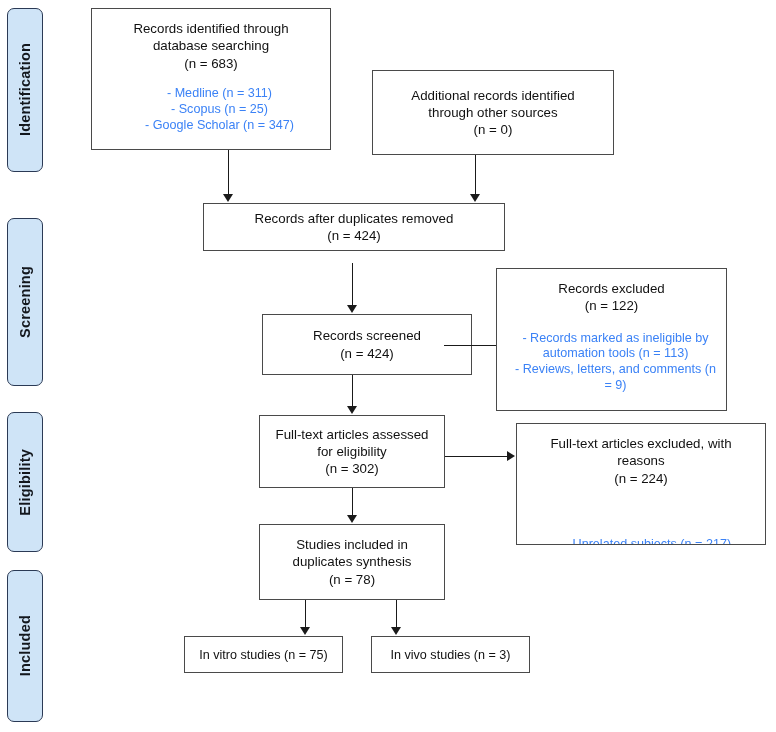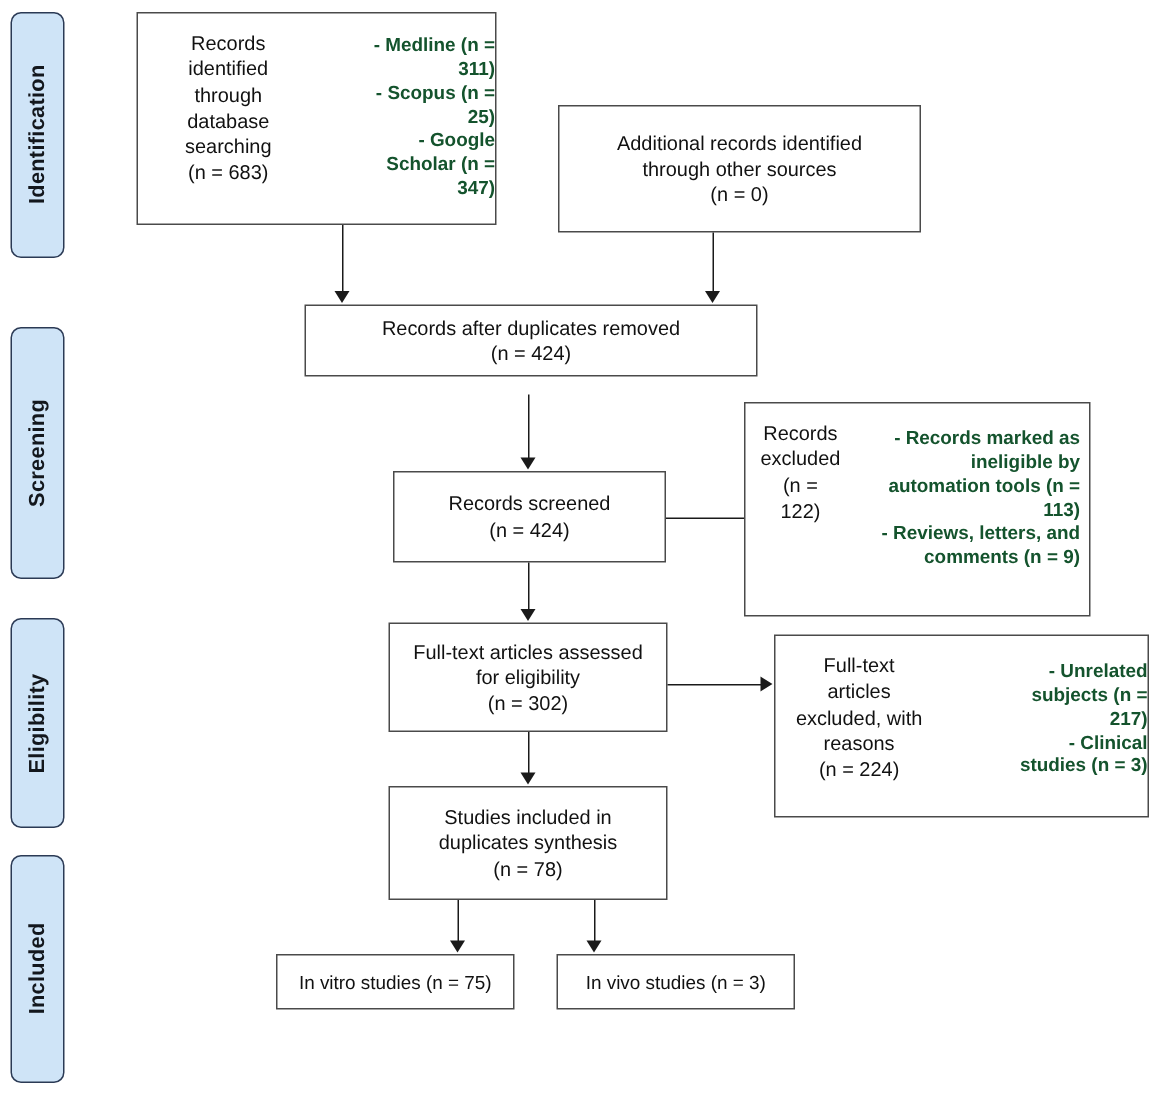--- a/index.html
+++ b/index.html
@@ -40,35 +40,34 @@
   }
 
   
   .box {
     position: absolute;
     box-sizing: border-box;
     background: #ffffff;
     border: 1.3px solid #4a4a4a;
     color: #111111;
     display: flex;
-    flex-direction: row;
+    flex-direction: column;
     overflow: hidden;
   }
   .box-head {
     text-align: center;
     font-size: 13.3px;
     line-height: 1.30;
     color: #111111;
   }
   .box-sub {
-    text-align: right;
+    text-align: center;
     font-size: 12.6px;
     line-height: 1.26;
-    color: #14532d;
-    font-weight: bold;
+    color: #3b82f6;
   }
   .box-center {
     justify-content: center;
     align-items: center;
   }
   .pad-a { padding: 11px 10px 0 10px; }
   .pad-sub { padding: 14px 0 0 17px; }
   .pad-sub2 { padding: 16px 0 0 14px; }
 
   .single-line {
@@ -150,21 +149,21 @@
   <div class="box box-center" style="left:203px;top:203px;width:302px;height:48px;">
     <div class="box-head">
       <div>Records after duplicates removed</div>
       <div>(n = 424)</div>
     </div>
   </div>
 
   <div class="vline" style="left:352px;top:263px;height:43px;"></div>
   <div class="arrow-down" style="left:346.6px;top:305px;"></div>
 
-  <div class="box box-center" style="left:262px;top:314px;width:182px;height:61px;">
+  <div class="box box-center" style="left:262px;top:314px;width:210px;height:61px;">
     <div class="box-head">
       <div>Records screened</div>
       <div>(n = 424)</div>
     </div>
   </div>
 
   <div class="hline" style="left:444px;top:345px;width:64px;"></div>
   <div class="arrow-right" style="left:507px;top:339.8px;"></div>
 
   <div class="box" style="left:496px;top:268px;width:231px;height:143px;">

